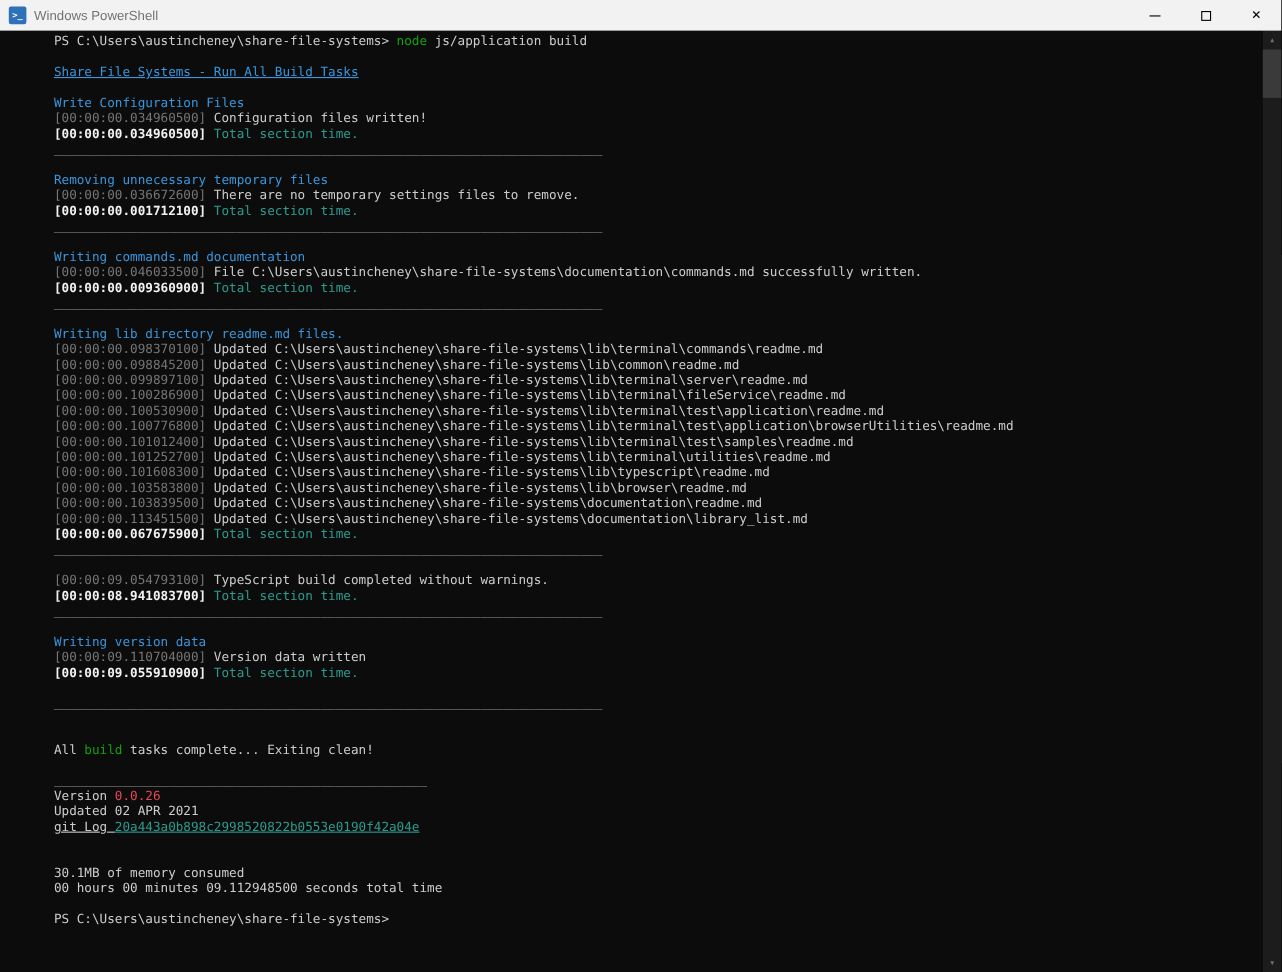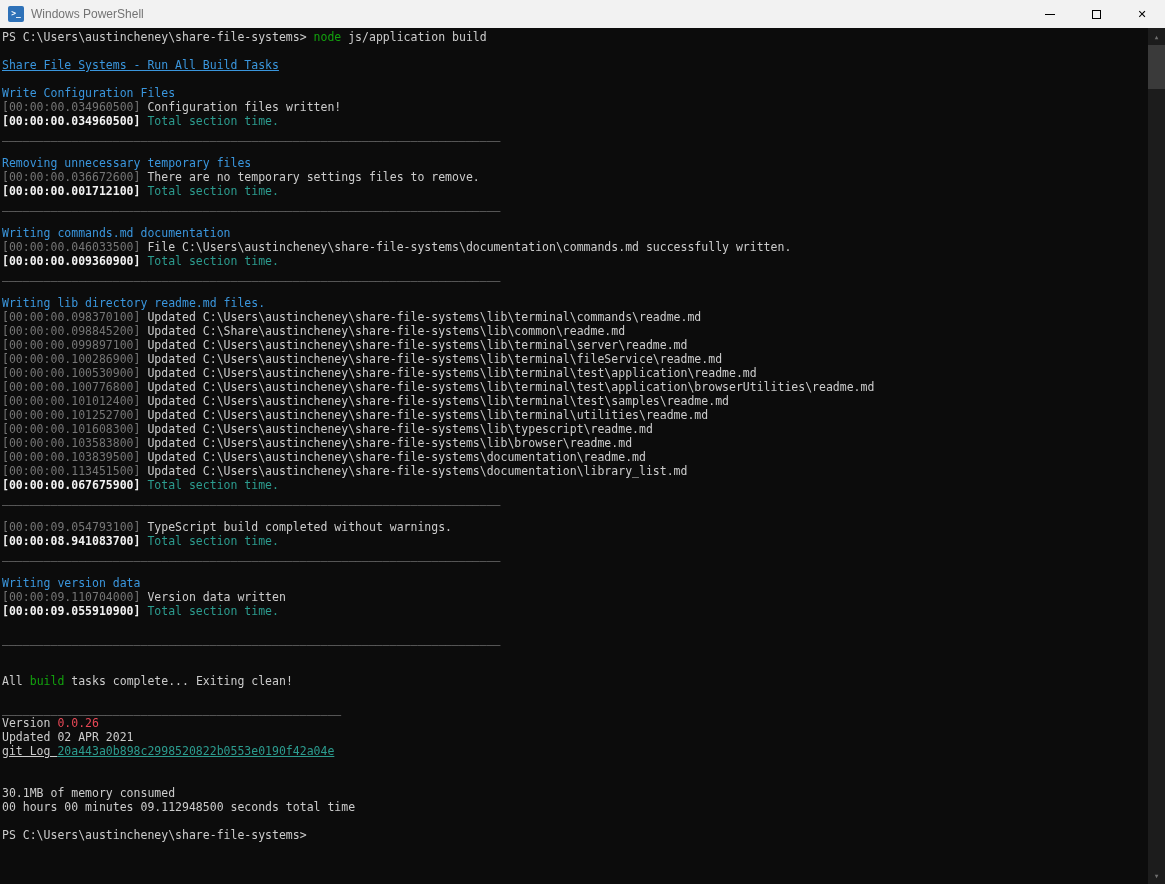--- a/index.html
+++ b/index.html
@@ -27,21 +27,21 @@
     background:transparent;border:none;cursor:default;
   }
   .glyph-min{width:10px;height:1px;background:#000;}
   .glyph-max{width:9px;height:9px;border:1px solid #000;box-sizing:border-box;}
   .glyph-close{font-size:11px;color:#000;line-height:1;}
   
   .terminal{
     position:absolute;top:28px;left:0;right:17px;bottom:0;
     background:#0C0C0C;padding:2px 0 0 2px;overflow:hidden;
   }
-  .row{height:14px;line-height:14px;font-size:11.5px;white-space:pre;}
+  .row{height:14px;line-height:14px;font-size:11.5px;white-space:pre;margin-left:47px;}
   .s-fg{color:#CCCCCC;}
   .s-fgu{color:#CCCCCC;text-decoration:underline;}
   .s-dim{color:#767676;}
   .s-bright{color:#F2F2F2;font-weight:bold;}
   .s-head{color:#3A96DD;}
   .s-headu{color:#3A96DD;text-decoration:underline;}
   .s-teal{color:#2C9C8F;}
   .s-tealu{color:#2C9C8F;text-decoration:underline;}
   .s-green{color:#13A10E;}
   .s-red{color:#E74856;}
@@ -96,21 +96,21 @@
     <div class="row"><span class="s-bright">[00:00:00.001712100]</span><span class="s-teal"> Total section time.</span></div>
     <div class="row"><span class="s-sep">________________________________________________________________________</span></div>
     <div class="row"></div>
     <div class="row"><span class="s-head">Writing commands.md documentation</span></div>
     <div class="row"><span class="s-dim">[00:00:00.046033500]</span><span class="s-fg"> File C:\Users\austincheney\share-file-systems\documentation\commands.md successfully written.</span></div>
     <div class="row"><span class="s-bright">[00:00:00.009360900]</span><span class="s-teal"> Total section time.</span></div>
     <div class="row"><span class="s-sep">________________________________________________________________________</span></div>
     <div class="row"></div>
     <div class="row"><span class="s-head">Writing lib directory readme.md files.</span></div>
     <div class="row"><span class="s-dim">[00:00:00.098370100]</span><span class="s-fg"> Updated C:\Users\austincheney\share-file-systems\lib\terminal\commands\readme.md</span></div>
-    <div class="row"><span class="s-dim">[00:00:00.098845200]</span><span class="s-fg"> Updated C:\Share\austincheney\share-file-systems\lib\common\readme.md</span></div>
+    <div class="row"><span class="s-dim">[00:00:00.098845200]</span><span class="s-fg"> Updated C:\Users\austincheney\share-file-systems\lib\common\readme.md</span></div>
     <div class="row"><span class="s-dim">[00:00:00.099897100]</span><span class="s-fg"> Updated C:\Users\austincheney\share-file-systems\lib\terminal\server\readme.md</span></div>
     <div class="row"><span class="s-dim">[00:00:00.100286900]</span><span class="s-fg"> Updated C:\Users\austincheney\share-file-systems\lib\terminal\fileService\readme.md</span></div>
     <div class="row"><span class="s-dim">[00:00:00.100530900]</span><span class="s-fg"> Updated C:\Users\austincheney\share-file-systems\lib\terminal\test\application\readme.md</span></div>
     <div class="row"><span class="s-dim">[00:00:00.100776800]</span><span class="s-fg"> Updated C:\Users\austincheney\share-file-systems\lib\terminal\test\application\browserUtilities\readme.md</span></div>
     <div class="row"><span class="s-dim">[00:00:00.101012400]</span><span class="s-fg"> Updated C:\Users\austincheney\share-file-systems\lib\terminal\test\samples\readme.md</span></div>
     <div class="row"><span class="s-dim">[00:00:00.101252700]</span><span class="s-fg"> Updated C:\Users\austincheney\share-file-systems\lib\terminal\utilities\readme.md</span></div>
     <div class="row"><span class="s-dim">[00:00:00.101608300]</span><span class="s-fg"> Updated C:\Users\austincheney\share-file-systems\lib\typescript\readme.md</span></div>
     <div class="row"><span class="s-dim">[00:00:00.103583800]</span><span class="s-fg"> Updated C:\Users\austincheney\share-file-systems\lib\browser\readme.md</span></div>
     <div class="row"><span class="s-dim">[00:00:00.103839500]</span><span class="s-fg"> Updated C:\Users\austincheney\share-file-systems\documentation\readme.md</span></div>
     <div class="row"><span class="s-dim">[00:00:00.113451500]</span><span class="s-fg"> Updated C:\Users\austincheney\share-file-systems\documentation\library_list.md</span></div>

